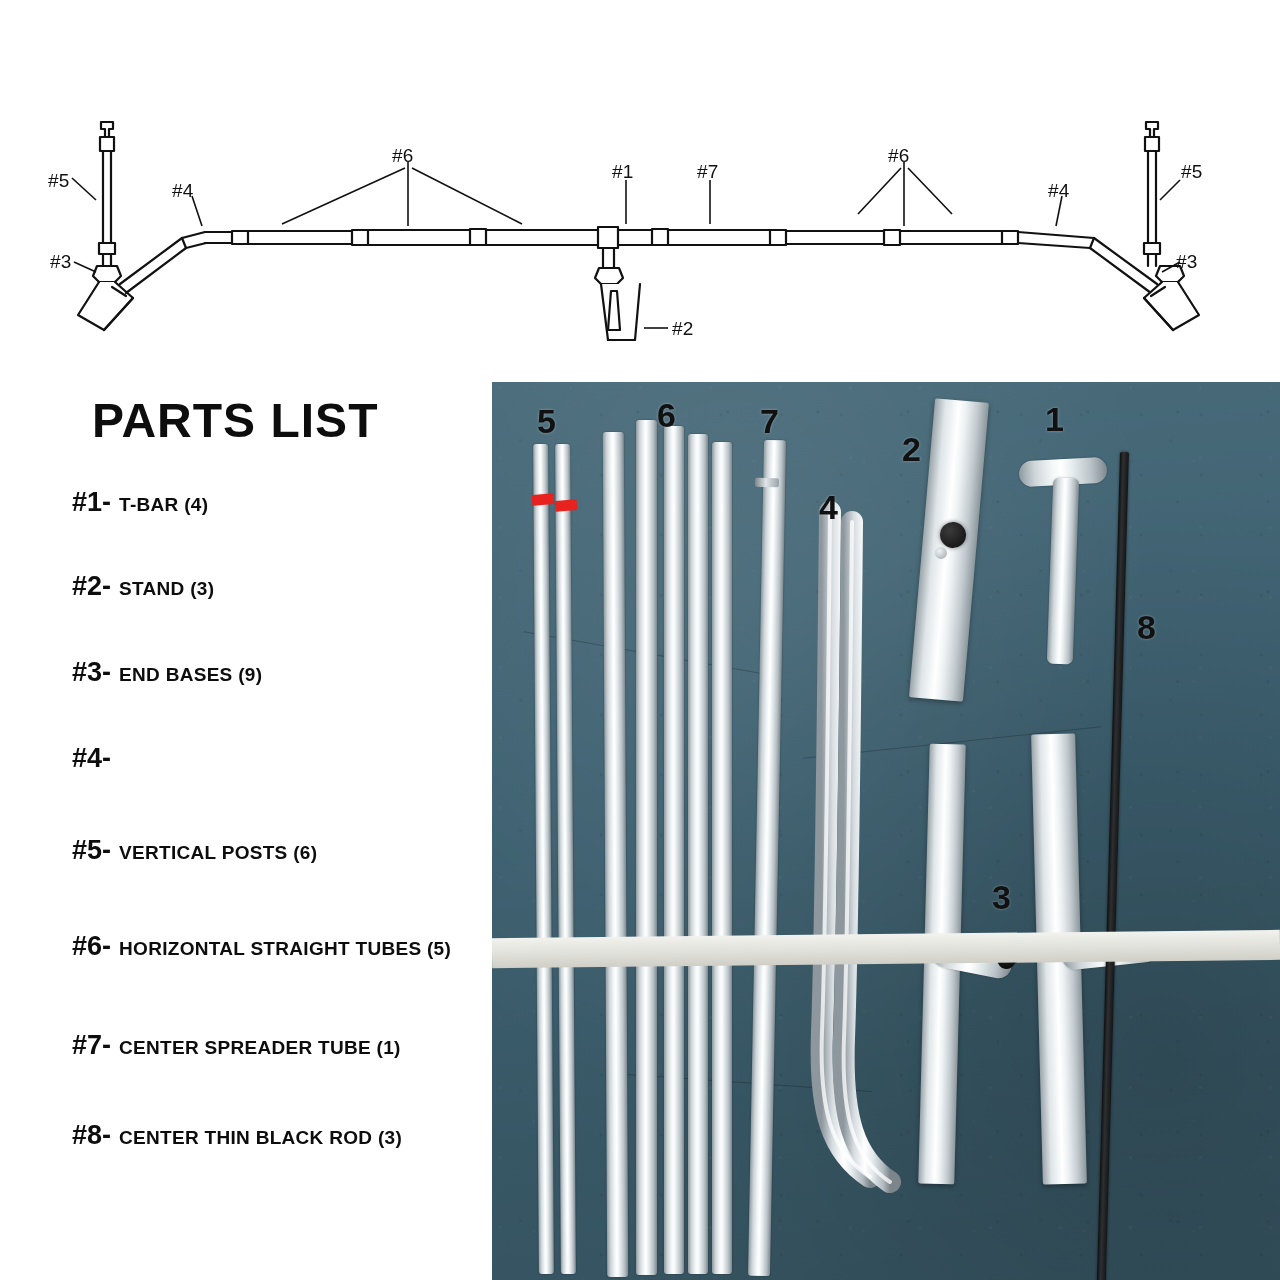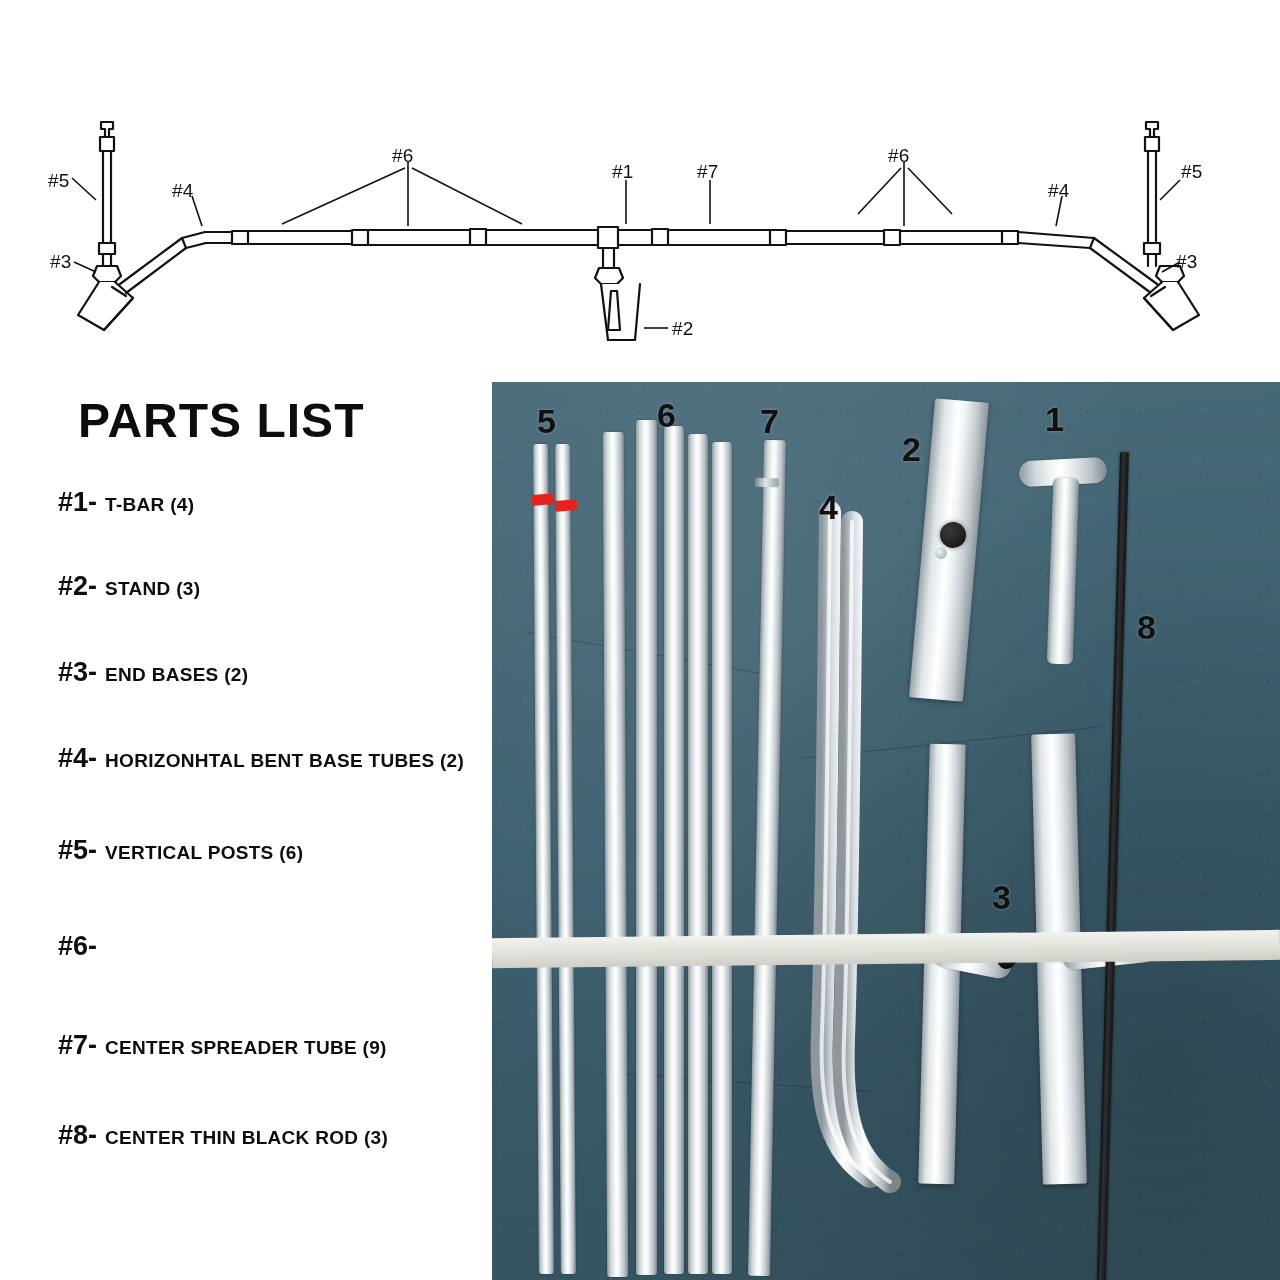--- a/index.html
+++ b/index.html
@@ -34,21 +34,21 @@
     font-family: "Liberation Sans", sans-serif;
     font-size: 19px;
     color: #111;
     letter-spacing: 0.2px;
     white-space: nowrap;
   }
 
   
   #parts-list-panel {
     position: absolute;
-    left: 0;
+    left: 14px;
     top: 375px;
     width: 500px;
     height: 905px;
     text-align: right;
   }
   #parts-list-title {
     position: absolute;
     left: 78px;
     top: 18px;
     font-size: 48px;
@@ -263,36 +263,36 @@
     <div class="parts-row" style="top:112px;">
       <span class="part-num">#1-</span>
       <span class="part-desc">T-BAR (4)</span>
     </div>
     <div class="parts-row" style="top:196px;">
       <span class="part-num">#2-</span>
       <span class="part-desc">STAND (3)</span>
     </div>
     <div class="parts-row" style="top:282px;">
       <span class="part-num">#3-</span>
-      <span class="part-desc">END BASES (2)</span>
+      <span class="part-desc">END BASES (9)</span>
     </div>
     <div class="parts-row" style="top:368px;">
       <span class="part-num">#4-</span>
-      <span class="part-desc">HORIZONHTAL BENT BASE TUBES (2)</span>
     </div>
     <div class="parts-row" style="top:460px;">
       <span class="part-num">#5-</span>
       <span class="part-desc">VERTICAL POSTS (6)</span>
     </div>
     <div class="parts-row" style="top:556px;">
       <span class="part-num">#6-</span>
+      <span class="part-desc">HORIZONTAL STRAIGHT TUBES (5)</span>
     </div>
     <div class="parts-row" style="top:655px;">
       <span class="part-num">#7-</span>
-      <span class="part-desc">CENTER SPREADER TUBE (9)</span>
+      <span class="part-desc">CENTER SPREADER TUBE (1)</span>
     </div>
     <div class="parts-row" style="top:745px;">
       <span class="part-num">#8-</span>
       <span class="part-desc">CENTER THIN BLACK ROD (3)</span>
     </div>
   </div>
 
   <div id="parts-photo">
     <div id="photo-bg"></div>
     <div id="photo-speckle"></div>

